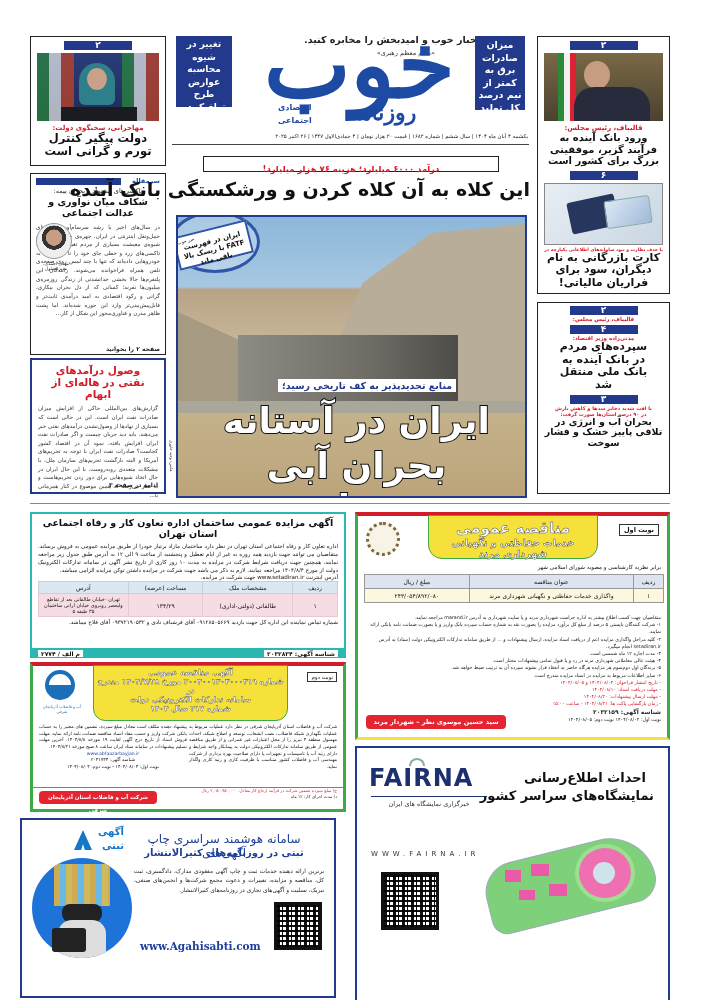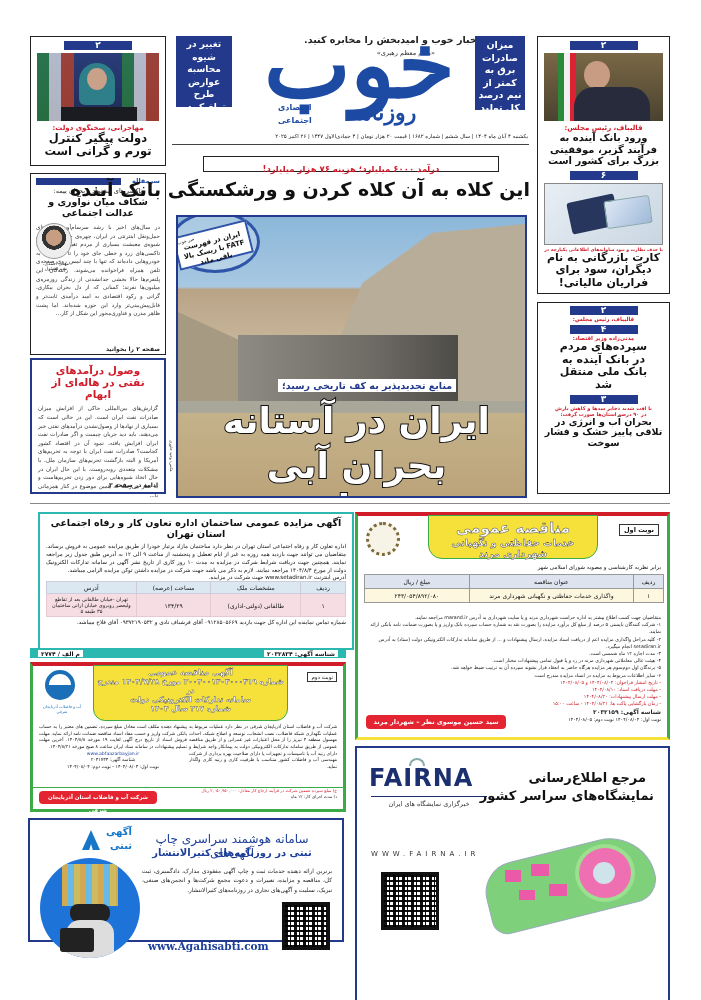--- a/index.html
+++ b/index.html
@@ -138,21 +138,21 @@
   </div>
   <div style="margin-top:3px">
     <div class="pnum" style="width:68px;margin:0 auto 1px">۳</div>
     <div class="kicker" style="font-size:5px;padding:0 8px">با افت شدید ذخایر سدها و کاهش بارش در ۹۰ درصد استان‌ها صورت گرفت:</div>
     <div class="head" style="font-size:9.5px">بحران آب و انرژی در تلاقی پاییز خشک و فشار سوخت</div>
   </div>
 </div>
 
 <div class="abs" style="left:30px;top:503px;width:640px;height:1px;background:#888"></div>
 
-<div class="abs" style="left:38px;top:512px;width:316px;height:138px;border:2.5px solid #2bb8b0;padding:4px 6px;background:#fff">
+<div class="abs" style="left:30px;top:512px;width:316px;height:138px;border:2.5px solid #2bb8b0;padding:4px 6px;background:#fff">
   <div class="head" style="font-size:9.5px">آگهی مزایده عمومی ساختمان اداره تعاون کار و رفاه اجتماعی استان تهران</div>
   <div style="font-size:5.6px;line-height:1.45;text-align:justify;margin-top:2px">اداره تعاون کار و رفاه اجتماعی استان تهران در نظر دارد ساختمان مازاد برتیاز خودرا از طریق مزایده عمومی به فروش برساند. متقاضیان می توانند جهت بازدید همه روزه به غیر از ایام تعطیل و پنجشنبه از ساعت ۹ الی ۱۲ به آدرس طبق جدول زیر مراجعه نمایند. همچنین جهت دریافت شرایط شرکت در مزایده به مدت ۱۰ روز کاری از تاریخ نشر آگهی در سامانه تدارکات الکترونیک دولت از مورخ ۱۴۰۴/۸/۴ مراجعه نمایند. لازم به ذکر می باشد جهت شرکت در مزایده داشتن توکن مزایده الزامی میباشد.</div>
   <div style="font-size:5.6px">آدرس اینترنت www.setadiran.ir جهت شرکت در مزایده.</div>
   <table class="tbl" style="margin-top:1px">
     <tbody>
         <tr>
       <th style="width:15%">ردیف</th>
       <th style="width:30%">مشخصات ملک</th>
       <th style="width:25%">مساحت (عرصه)</th>
       <th style="width:30%">آدرس</th>
@@ -237,36 +237,36 @@
     <div>ج) مبلغ سپرده تضمین شرکت در فرآیند ارجاع کار معادل: ۲,۰۵۰,۹۵۰,۰۰۰ ریال</div>
     <div style="color:#222">د) مدت اجرای کار: ۱۲ ماه</div>
   </div>
 </div>
 
 <div class="abs" style="left:355px;top:746px;width:315px;height:269px;border:2px solid #233a8c;background:#fff">
   <div style="position:absolute;left:52px;top:10px;width:16px;height:8px;border:2px solid #8aa;border-bottom:none;border-radius:16px 16px 0 0"></div>
   <div style="position:absolute;left:12px;top:16px;font-size:24px;font-weight:bold;color:#1c2f6e;letter-spacing:1px;direction:ltr;font-family:'DejaVu Sans',sans-serif">FAIRNA</div>
   <div style="position:absolute;left:14px;top:48px;width:116px;height:1px;background:#1c2f6e"></div>
   <div style="position:absolute;left:14px;top:52px;width:116px;font-size:6.5px;color:#333;text-align:center">خبرگزاری نمایشگاه های ایران</div>
-  <div style="position:absolute;right:22px;top:22px;font-size:13px;font-weight:bold;color:#111">مرجع اطلاع‌رسانی</div>
+  <div style="position:absolute;right:22px;top:22px;font-size:13px;font-weight:bold;color:#111">احداث اطلاع‌رسانی</div>
   <div style="position:absolute;right:14px;top:40px;font-size:13px;font-weight:bold;color:#111">نمایشگاه‌های سراسر کشور</div>
   <div style="position:absolute;left:14px;top:102px;font-size:7px;letter-spacing:4px;color:#333;direction:ltr">WWW.FAIRNA.IR</div>
   <div class="qr" style="position:absolute;left:24px;top:124px;width:58px;height:58px"></div>
   <div style="position:absolute;left:118px;top:70px;width:190px;height:130px">
     <div style="position:absolute;left:10px;top:30px;width:170px;height:70px;background:#7fd07a;border-radius:40px 60px 30px 20px;transform:rotate(-14deg);border:1px solid #9ab"></div>
     <div style="position:absolute;left:100px;top:26px;width:60px;height:58px;border-radius:50%;background:#ef6fb3;border:4px solid #9be08f"></div>
     <div style="position:absolute;left:118px;top:44px;width:22px;height:22px;border-radius:50%;background:#cfe3ea"></div>
     <div style="position:absolute;left:30px;top:52px;width:16px;height:12px;background:#ea5aa8"></div>
     <div style="position:absolute;left:56px;top:46px;width:18px;height:12px;background:#ea5aa8"></div>
     <div style="position:absolute;left:74px;top:66px;width:18px;height:12px;background:#ea5aa8"></div>
     <div style="position:absolute;left:44px;top:72px;width:16px;height:10px;background:#ea5aa8"></div>
   </div>
 </div>
 
-<div class="abs" style="left:28px;top:818px;width:316px;height:124px;border:2px solid #233a8c;background:#fff">
+<div class="abs" style="left:20px;top:818px;width:316px;height:180px;border:2px solid #233a8c;background:#fff">
   <div style="position:absolute;left:52px;top:10px;width:18px;height:20px;background:#1677c9;clip-path:polygon(50% 0,100% 100%,60% 100%,50% 70%,40% 100%,0 100%)"></div>
   <div style="position:absolute;left:76px;top:6px;font-size:10px;font-weight:bold;color:#1677c9">آگهی</div>
   <div style="position:absolute;left:80px;top:20px;font-size:10px;font-weight:bold;color:#1677c9">ثبتی</div>
   <div style="position:absolute;right:10px;top:12px;width:200px;text-align:center;font-size:12px;font-weight:normal;color:#1d3f9a">سامانه هوشمند سراسری چاپ آگهی‌های</div>
   <div style="position:absolute;right:10px;top:27px;width:200px;text-align:center;font-size:10px;font-weight:bold;color:#1d3f9a">ثبتی در روزنامه‌های کثیرالانتشار</div>
   <div style="position:absolute;right:10px;top:47px;width:190px;font-size:5.8px;line-height:1.6;text-align:justify;color:#222">برترین ارائه دهنده خدمات ثبت و چاپ آگهی مفقودی مدارک، دادگستری، ثبت کل، مناقصه و مزایده، تغییرات و دعوت مجمع شرکت‌ها و انجمن‌های صنفی، تبریک، تسلیت و آگهی‌های تجاری در روزنامه‌های کثیرالانتشار.</div>
   <div style="position:absolute;left:10px;top:38px;width:100px;height:100px;border-radius:50%;background:#1e73d9;overflow:hidden">
     <div style="position:absolute;left:22px;top:6px;width:56px;height:42px;background:repeating-linear-gradient(90deg,#f0b43a 0 6px,#76c6e8 6px 12px,#eec64a 12px 18px);opacity:.85"></div>
     <div style="position:absolute;left:30px;top:46px;width:40px;height:18px;background:#222;border-radius:8px"></div>
     <div style="position:absolute;left:26px;top:62px;width:48px;height:40px;background:#ddd;border-radius:14px 14px 0 0"></div>

